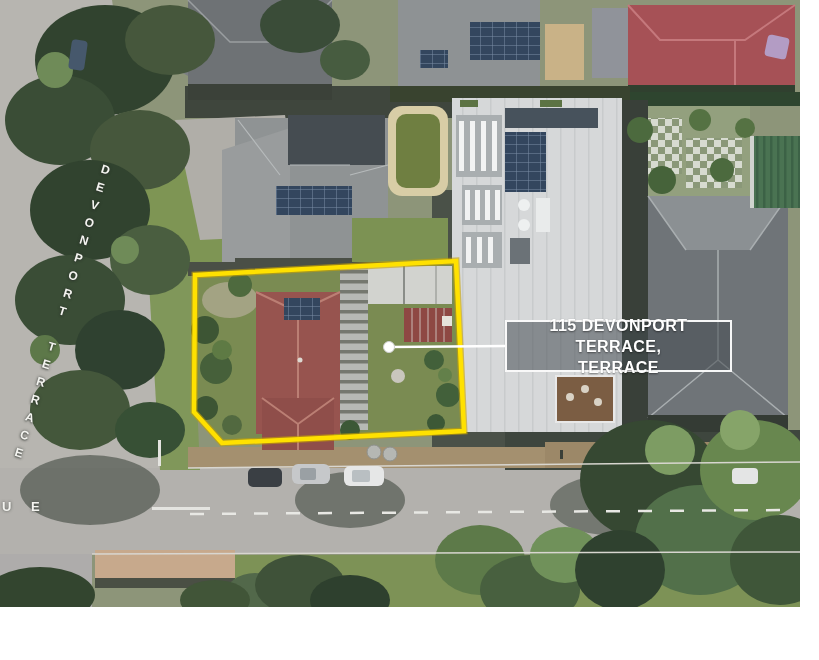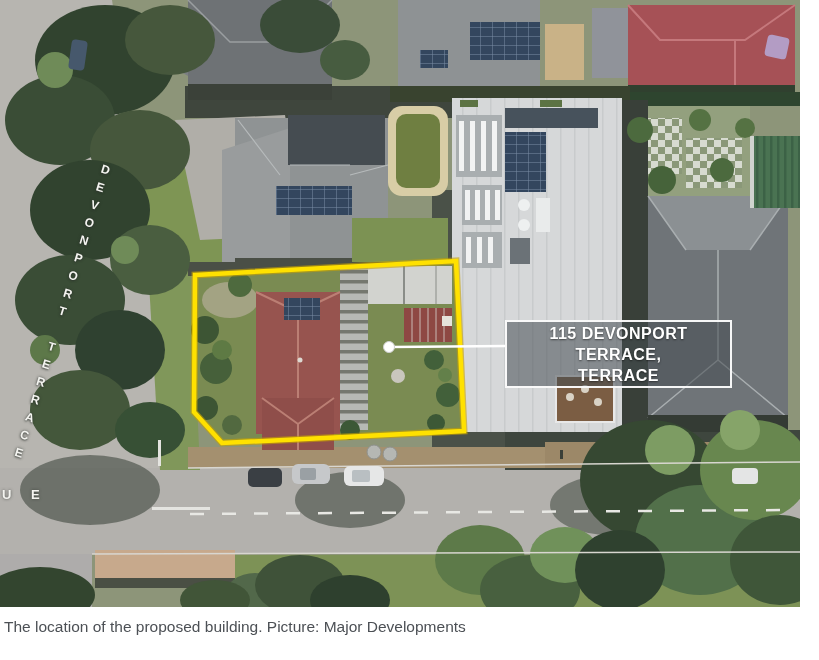--- a/index.html
+++ b/index.html
@@ -9,25 +9,25 @@
   .photo svg{position:absolute;left:0;top:0;display:block;}
 
   .street-v{
     position:absolute;left:101px;top:161px;
     writing-mode:vertical-lr;text-orientation:upright;
     font-size:12px;font-weight:700;letter-spacing:4.5px;color:#f4f4f0;
     transform:rotate(17deg);transform-origin:top left;
     text-shadow:0 0 3px rgba(50,55,50,.8), 0 1px 2px rgba(40,45,40,.6);
     white-space:nowrap;user-select:none;}
   .street-p{
-    position:absolute;left:2px;top:487px;
+    position:absolute;left:2px;top:499px;
     font-size:13px;font-weight:700;letter-spacing:8px;color:#f4f4f0;
     text-shadow:0 0 3px rgba(50,55,50,.8);user-select:none;}
   .callout-box{
-    position:absolute;left:505px;top:320px;width:227px;height:68px;
+    position:absolute;left:505px;top:320px;width:227px;height:52px;
     box-sizing:border-box;border:2px solid rgba(255,255,255,.95);
     background:rgba(70,76,82,.55);
     display:flex;flex-direction:column;align-items:center;justify-content:center;
     color:#ffffff;font-weight:700;font-size:16px;letter-spacing:.5px;line-height:21px;
     text-shadow:0 1px 2px rgba(0,0,0,.5);text-align:center;user-select:none;}
   .caption{
     margin:10px 0 0 4px;font-size:15.5px;color:#4c5055;line-height:20px;}
 </style>
 </head>
 <body>
@@ -287,14 +287,13 @@
     <div class="street-v">DEVONPORT TERRACE</div>
 
     <div class="street-p">U E</div>
 
     <div class="callout-box">
       <div>115 DEVONPORT TERRACE,</div>
       <div>TERRACE</div>
     </div>
   </div>
 
-  <div class="caption">The location of the proposed building. Picture: Major Developments</div>
 </div>
 
 </body></html>

